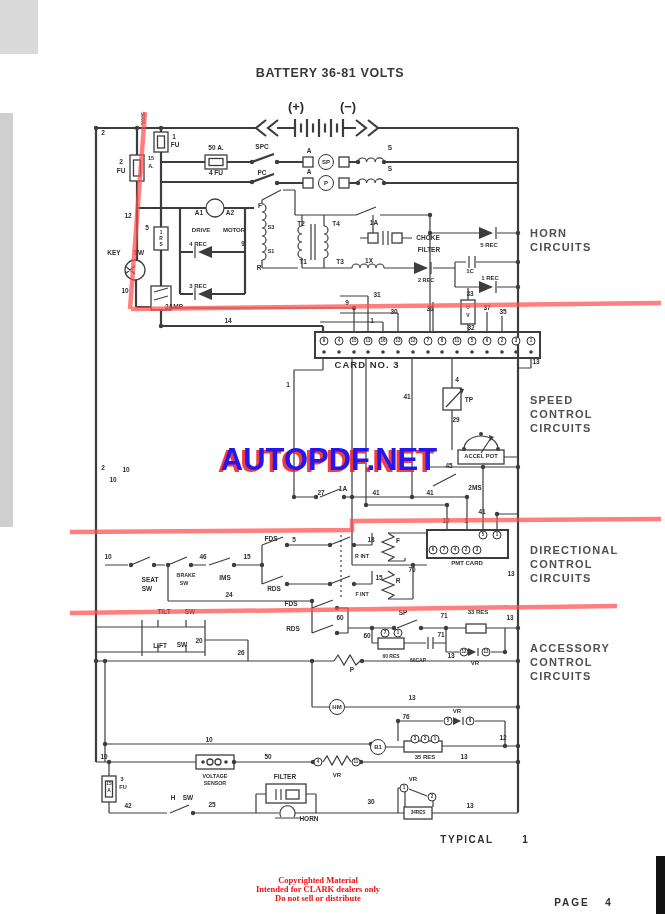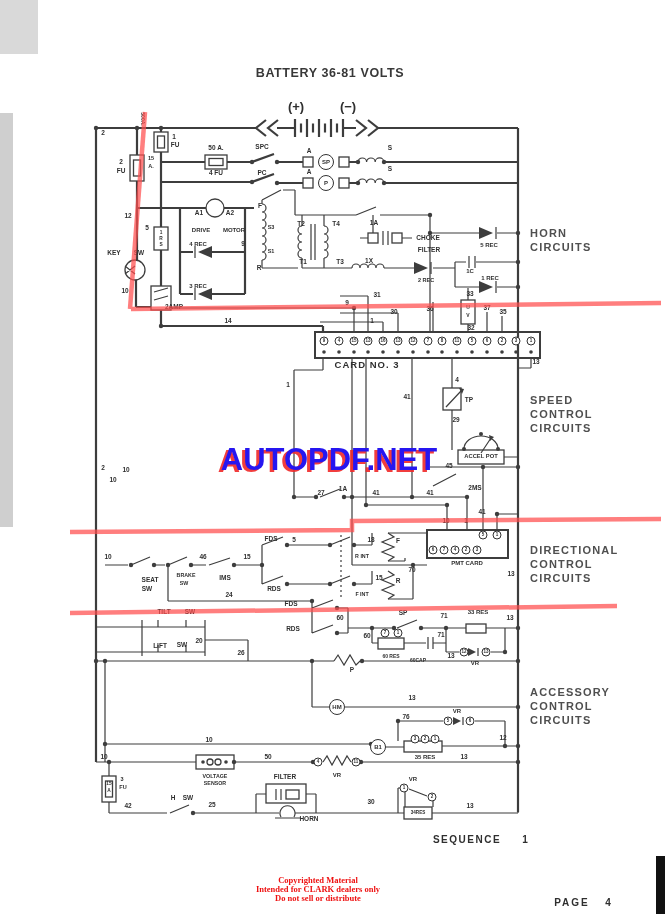--- a/index.html
+++ b/index.html
@@ -446,42 +446,42 @@
       <span class="lbl" style="left: 188px; top: 798px;">SW</span>
       <span class="lbl" style="left: 212px; top: 805px;">25</span>
       <span class="lbl" style="left: 285px; top: 777px; font-size: 6.5px;">FILTER</span>
       <span class="lbl" style="left: 309px; top: 819px; font-size: 6.5px;">HORN</span>
       <span class="lbl" style="left: 371px; top: 802px;">30</span>
       <span class="lbl" style="left: 413px; top: 779px; font-size: 6px;">VR</span>
       <span class="lbl circ" style="left: 404px; top: 788px;">1</span>
       <span class="lbl circ" style="left: 432px; top: 797px;">2</span>
       <span class="lbl" style="left: 418px; top: 813px; font-size: 4.6px;">34RES</span>
       <span class="lbl" style="left: 470px; top: 806px;">13</span>
-      <span class="lbl" style="left: 467px; top: 840px; font-size: 10px; letter-spacing: 1.5px;">SEQUENCE</span>
+      <span class="lbl" style="left: 467px; top: 840px; font-size: 10px; letter-spacing: 1.5px;">TYPICAL</span>
       <span class="lbl" style="left: 525px; top: 840px; font-size: 10px;">1</span>
       <span class="lbl" style="left: 572px; top: 903px; font-size: 10px; letter-spacing: 2px;">PAGE</span>
       <span class="lbl" style="left: 608px; top: 903px; font-size: 10px;">4</span>
     </div>
 
   <div id="sections">
       <div class="section" style="left: 530px; top: 226px;">
         <div>HORN</div>
         <div>CIRCUITS</div>
       </div>
       <div class="section" style="left: 530px; top: 393px;">
         <div>SPEED</div>
         <div>CONTROL</div>
         <div>CIRCUITS</div>
       </div>
       <div class="section" style="left: 530px; top: 543px;">
         <div>DIRECTIONAL</div>
         <div>CONTROL</div>
         <div>CIRCUITS</div>
       </div>
-      <div class="section" style="left: 530px; top: 641px; margin-top: 44px;">
+      <div class="section" style="left: 530px; top: 641px;">
         <div>ACCESSORY</div>
         <div>CONTROL</div>
         <div>CIRCUITS</div>
       </div>
     </div>
 
   <svg id="redmarks" width="665" height="914" viewBox="0 0 665 914">
     <g stroke="#ff4d4d" stroke-width="4.5" fill="none" opacity="0.72">
       <path d="M145,112 L130,309"></path>
       <path d="M131,309 L661,303"></path>

